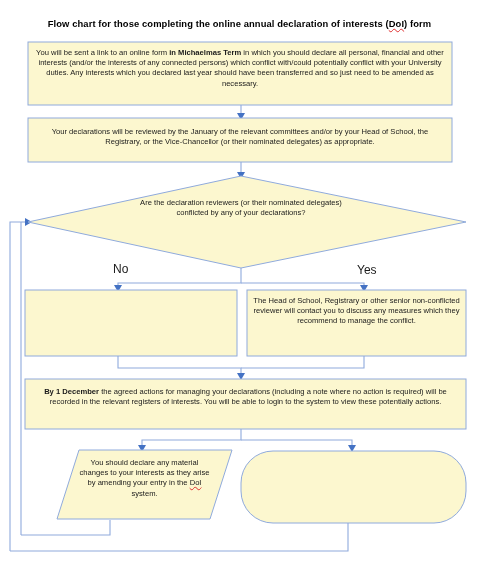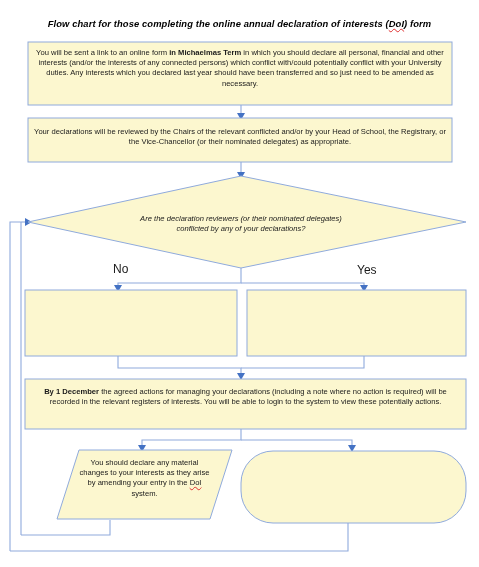--- a/index.html
+++ b/index.html
@@ -65,21 +65,20 @@
   #page-title {
     position: absolute;
     left: 0;
     top: 18px;
     width: 479px;
     text-align: center;
     font-size: 9.4px;
     font-weight: bold;
     letter-spacing: 0.1px;
     color: #000000;
-    font-style: italic;
   }
 </style>
 </head>
 <body>
 
 <div id="chart-root">
 
   <svg class="flow" viewBox="0 0 479 567">
 
     <g>
@@ -145,29 +144,30 @@
   </svg>
 
   <div id="page-title">
     <span>Flow chart for those completing the online annual declaration of interests (</span><span class="spell">DoI</span><span>) form</span>
   </div>
 
   <div class="tbox" style="left:34px; top:48px; width:412px;">
     <span>You will be sent a link to an online form </span><b>in Michaelmas Term</b><span> in which you should declare all personal, financial and other interests (and/or the interests of any connected persons) which conflict with/could potentially conflict with your University duties.  Any interests which you declared last year should have been transferred and so just need to be amended as necessary.</span>
   </div>
 
-  <div class="tbox" style="left:34px; top:127px; width:412px;">Your declarations will be reviewed by the Chairs of the relevant conflicted and/or by your Head of School, the Registrary, or the Vice-Chancellor (or their nominated delegates) as appropriate.</div>
+  <div class="tbox" style="left:34px; top:127px; width:412px;">Your declarations will be reviewed by the January of the relevant committees and/or by your Head of School, the Registrary, or the Vice-Chancellor (or their nominated delegates) as appropriate.</div>
 
-  <div class="tbox" style="left:139px; top:214px; width:204px;font-style:italic;">Are the declaration reviewers (or their nominated delegates) conflicted by any of your declarations?</div>
+  <div class="tbox" style="left:139px; top:198px; width:204px;">Are the declaration reviewers (or their nominated delegates) conflicted by any of your declarations?</div>
 
   <div class="label" style="left:113px; top:262px;">No</div>
 
   <div class="label" style="left:357px; top:263px;">Yes</div>
 
 
+  <div class="tbox" style="left:252px; top:296px; width:209px;">The Head of School, Registrary or other senior non-conflicted reviewer will contact you to discuss any measures which they recommend to manage the conflict.</div>
 
   <div class="tbox" style="left:31px; top:387px; width:429px;">
     <b>By 1 December</b><span> the agreed actions for managing your declarations (including a note where no action is required) will be recorded in the relevant registers of interests. You will be able to login to the system to view these potentially actions.</span>
   </div>
 
   <div class="tbox" style="left:77px; top:458px; width:135px;">
     <span>You should declare any material changes to your interests as they arise by amending your entry in the </span><span class="spell">DoI</span><span> system.</span>
   </div>
 
 

